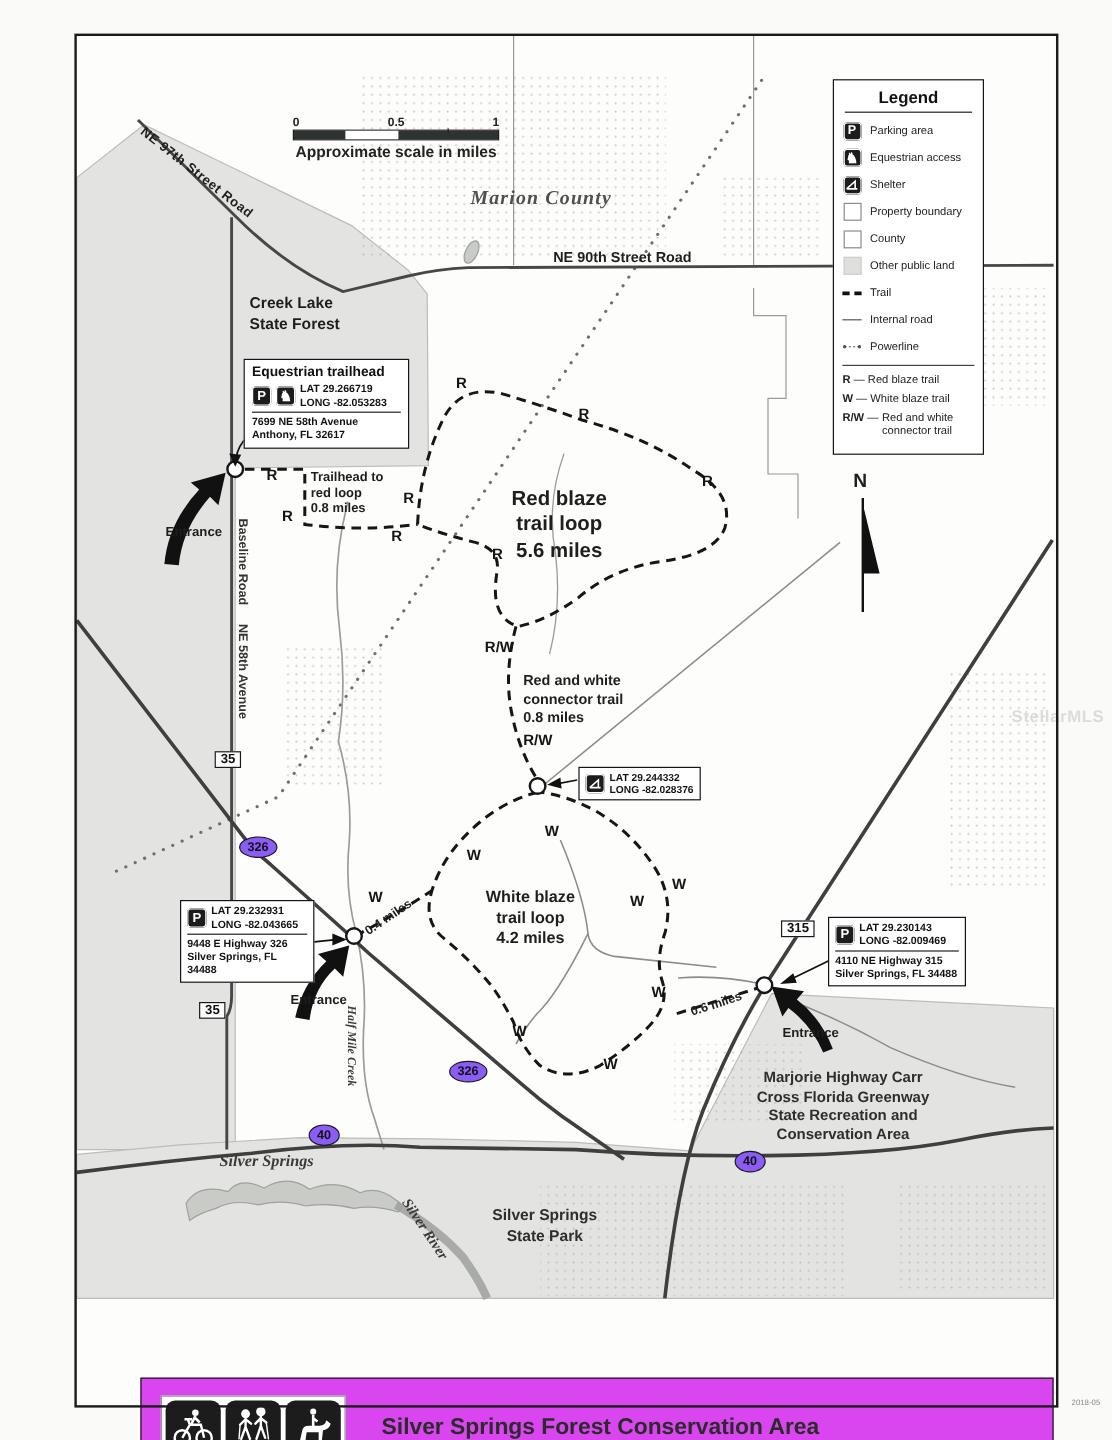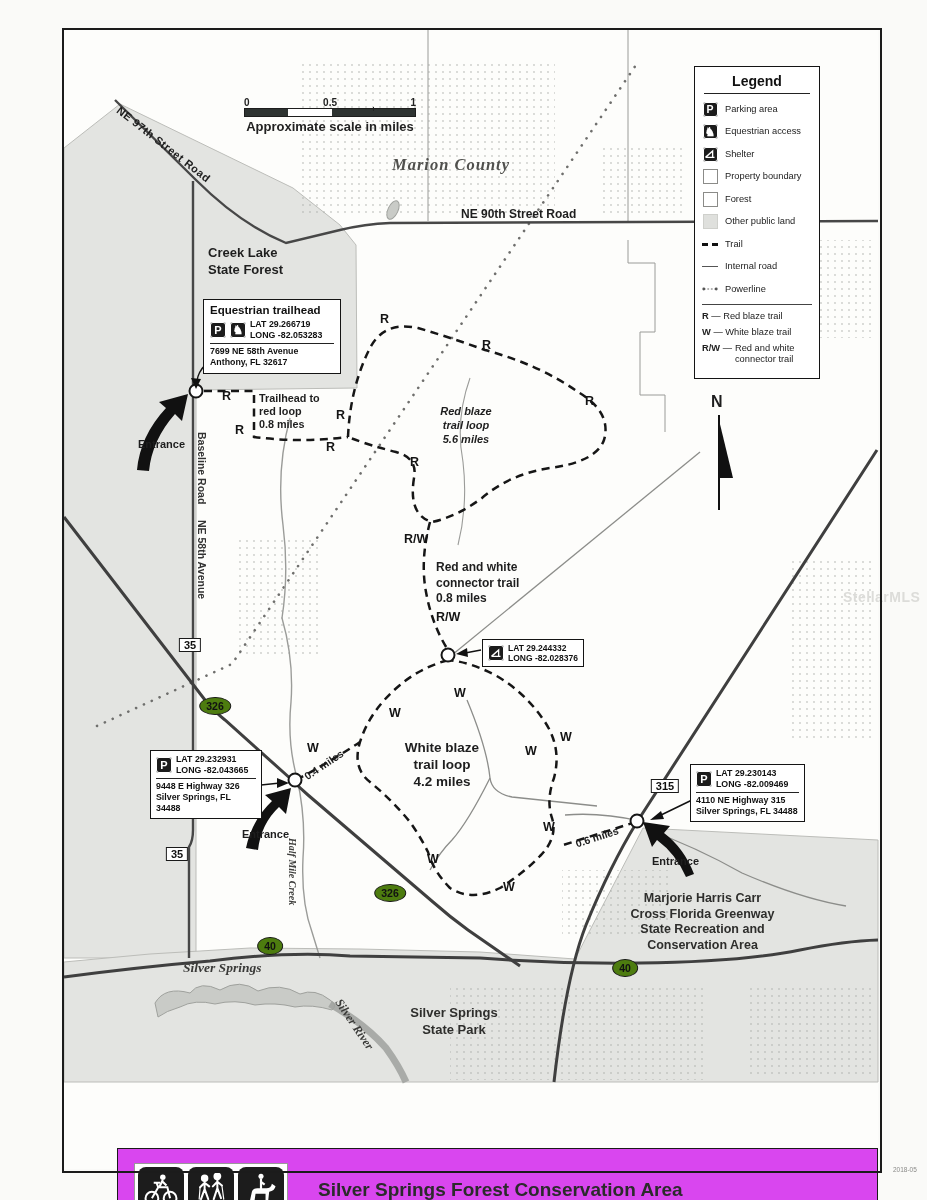--- a/index.html
+++ b/index.html
@@ -7,22 +7,22 @@
   .page{position:absolute;inset:0;}
   .frame{position:absolute;left:62px;top:28px;width:816px;height:1141px;border:2px solid #1b1b1b;background:transparent;pointer-events:none;z-index:6;}
   .mapbg{position:absolute;left:64px;top:30px;width:814px;height:1139px;background:#fdfdfb;z-index:0;}
   svg.mapsvg{position:absolute;left:0;top:0;z-index:1;}
   .lbl{position:absolute;font-weight:700;color:#1e1e1e;z-index:3;}
   .pre{white-space:pre-line;}
   .ctr{text-align:center;}
   .ser{font-family:"Liberation Serif",serif;}
   .vert{writing-mode:vertical-rl;}
   .blz{position:absolute;font-weight:700;font-size:12.5px;color:#141414;z-index:3;}
-  .shield-sq{position:absolute;transform:translate(-50%,-50%);background:#fff;border:1.5px solid #1a1a1a;font-weight:700;font-size:11px;padding:0px 4px;z-index:3;color:#111;margin-top:12px;}
-  .shield-ov{position:absolute;transform:translate(-50%,-50%);background:#4d7c0f;border:1.5px solid #1a1a1a;border-radius:50%;font-weight:700;font-size:10.5px;padding:2px 6px;z-index:3;color:#111;}
+  .shield-sq{position:absolute;transform:translate(-50%,-50%);background:#fff;border:1.5px solid #1a1a1a;font-weight:700;font-size:11px;padding:0px 4px;z-index:3;color:#111;}
+  .shield-ov{position:absolute;transform:translate(-50%,-50%);background:#8b5cf6;border:1.5px solid #1a1a1a;border-radius:50%;font-weight:700;font-size:10.5px;padding:2px 6px;z-index:3;color:#111;}
   .mapbox{position:absolute;background:#fff;border:1.4px solid #141414;z-index:4;color:#111;}
   .bx-row{display:flex;align-items:center;gap:4px;}
   .bx-ico{width:16px;height:16px;min-width:16px;background:#1c1c1c;color:#fff;border-radius:3px;display:flex;align-items:center;justify-content:center;font-weight:700;font-size:11px;box-shadow:inset 0 0 0 1px #fff;}
   .bx-coord{font-size:8.8px;font-weight:700;line-height:1.2;}
   .bx-hr{border-top:1px solid #222;margin:3px 0 2px 0;}
   .bx-addr{font-size:8.8px;font-weight:600;line-height:1.25;}
   .wetleg{background-image:radial-gradient(#9fa29d 0.8px, transparent 0.9px);background-size:5px 5px;}
   
   .legend{position:absolute;left:694px;top:66px;width:110px;background:#fff;border:1.5px solid #141414;z-index:4;padding:6px 7px 8px 7px;}
   .leg-title{font-weight:700;font-size:14px;text-align:center;color:#111;}
@@ -194,21 +194,21 @@
     <div class="leg-row">
         <span class="leg-ic">
           <span class="ic-bound"></span>
         </span>
         <span class="leg-lab">Property boundary</span>
       </div>
     <div class="leg-row">
         <span class="leg-ic">
           <span class="ic-wet wetleg"></span>
         </span>
-        <span class="leg-lab">Forest</span>
+        <span class="leg-lab">County</span>
       </div>
     <div class="leg-row">
         <span class="leg-ic">
           <span class="ic-land"></span>
         </span>
         <span class="leg-lab">Other public land</span>
       </div>
     <div class="leg-row">
         <span class="leg-ic">
           <span class="ic-trail"></span>
@@ -242,33 +242,33 @@
   </div>
 
   <div class="lbl ser" style="left:392px;top:155px;font-size:16.5px;font-style:italic;color:#50504d;font-weight:600;letter-spacing:1px;">Marion County</div>
   <div class="lbl" style="left:418px;top:207px;font-size:12px;padding-left:43px;">NE 90th Street Road</div>
   <div class="lbl pre" style="left:208px;top:245px;font-size:13px;line-height:1.3;">Creek Lake
 State Forest</div>
   <div class="lbl" style="left:122px;top:104px;font-size:11px;transform:rotate(38deg);transform-origin:0 0;letter-spacing:0.5px;">NE 97th Street Road</div>
   <div class="lbl vert" style="left:196px;top:432px;font-size:10.5px;font-weight:600;color:#333;">Baseline Road</div>
   <div class="lbl vert" style="left:196px;top:520px;font-size:10.5px;font-weight:600;color:#333;">NE 58th Avenue</div>
   <div class="lbl vert ser" style="left:287px;top:838px;font-size:10px;font-style:italic;font-weight:600;color:#3d3d3b;">Half Mile Creek</div>
-  <div class="lbl pre ctr" style="left:610px;top:891px;width:185px;font-size:12.5px;line-height:1.25;color:#2e2e2c;">Marjorie Harris Carr
+  <div class="lbl pre ctr" style="left:610px;top:891px;width:185px;font-size:12.5px;line-height:1.25;color:#2e2e2c;">Marjorie Highway Carr
 Cross Florida Greenway
 State Recreation and
 Conservation Area</div>
   <div class="lbl ser" style="left:183px;top:960px;font-size:13.5px;font-style:italic;font-weight:700;color:#3a3a38;">Silver Springs</div>
   <div class="lbl ser" style="left:344px;top:996px;font-size:12px;font-style:italic;font-weight:600;color:#3a3a38;transform:rotate(56deg);transform-origin:0 0;">Silver River</div>
   <div class="lbl pre ctr" style="left:400px;top:1005px;width:108px;font-size:13px;line-height:1.3;color:#2e2e2c;">Silver Springs
 State Park</div>
 
   <div class="lbl pre" style="left:259px;top:392px;font-size:10.8px;line-height:1.2;">Trailhead to
 red loop
 0.8 miles</div>
-  <div class="lbl pre ctr" style="left:420px;top:405px;width:92px;font-size:11px;line-height:1.25;font-style:italic;">Red blaze
+  <div class="lbl pre ctr" style="left:420px;top:405px;width:92px;font-size:17px;line-height:1.25;">Red blaze
 trail loop
 5.6 miles</div>
   <div class="lbl pre" style="left:436px;top:560px;font-size:12px;line-height:1.3;">Red and white
 connector trail
 0.8 miles</div>
   <div class="lbl pre ctr" style="left:396px;top:740px;width:92px;font-size:13.5px;line-height:1.25;">White blaze
 trail loop
 4.2 miles</div>
   <div class="lbl" style="left:302px;top:772px;font-size:10.5px;transform:rotate(-34deg);transform-origin:0 0;">0.4 miles</div>
   <div class="lbl" style="left:574px;top:838px;font-size:10.5px;transform:rotate(-18deg);transform-origin:0 0;">0.6 miles</div>

